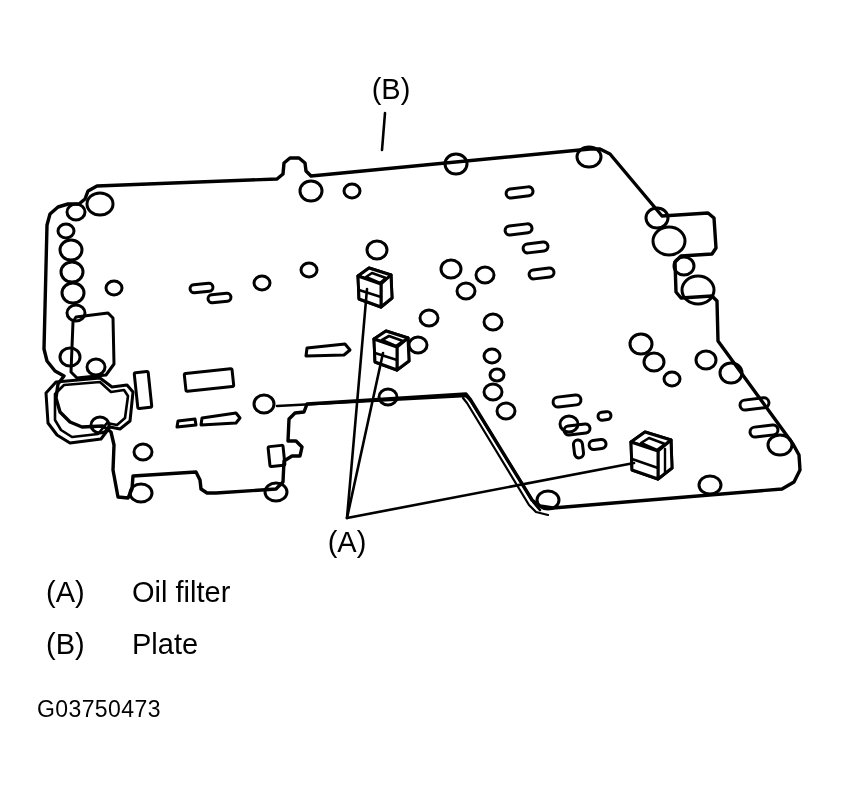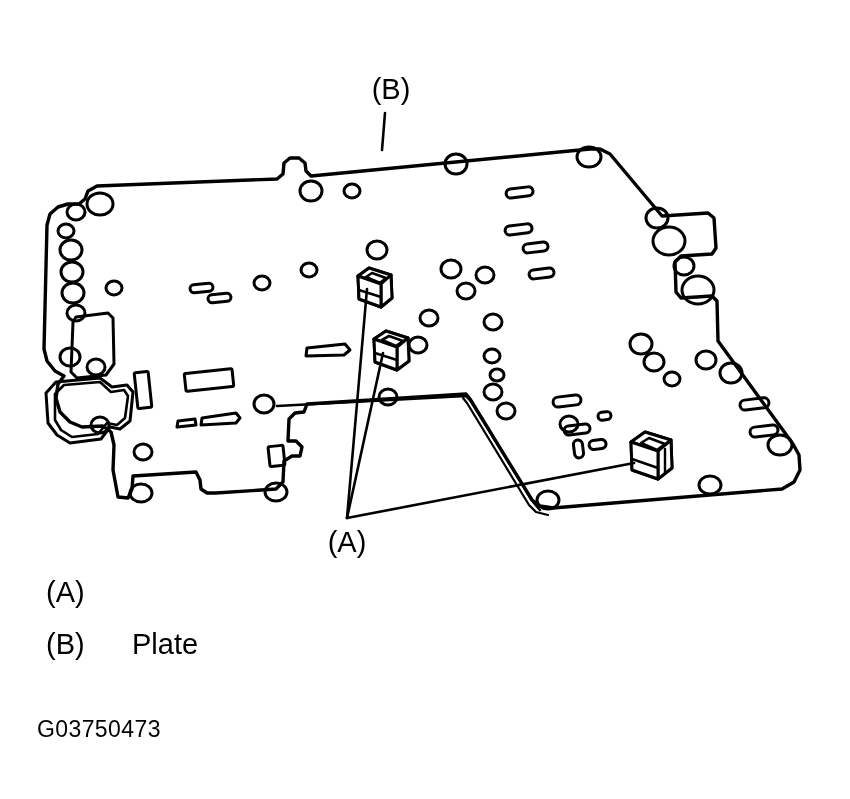--- a/index.html
+++ b/index.html
@@ -48,21 +48,21 @@
     white-space: nowrap;
   }
   .legend-desc {
     font-size: 29px;
     line-height: 1;
     white-space: nowrap;
   }
   .figure-id {
     position: absolute;
     left: 37px;
-    top: 718px;
+    top: 698px;
     font-size: 23px;
     line-height: 1;
     letter-spacing: 0.4px;
     white-space: nowrap;
   }
   .callout-text {
     font-size: 29px;
     font-family: "Liberation Sans", sans-serif;
     fill: #000000;
   }
@@ -276,20 +276,21 @@
     </g>
 
     <text class="callout-text" x="347" y="552" text-anchor="middle">(A)</text>
     <text class="callout-text" x="391" y="99" text-anchor="middle">(B)</text>
 
   </svg>
 
   <div class="legend">
     <div class="legend-row">
       <span class="legend-key">(A)</span>
+      <span class="legend-desc">Oil filter</span>
     </div>
     <div class="legend-row">
       <span class="legend-key">(B)</span>
       <span class="legend-desc">Plate</span>
     </div>
   </div>
 
   <div class="figure-id">G03750473</div>
 
 </div>

